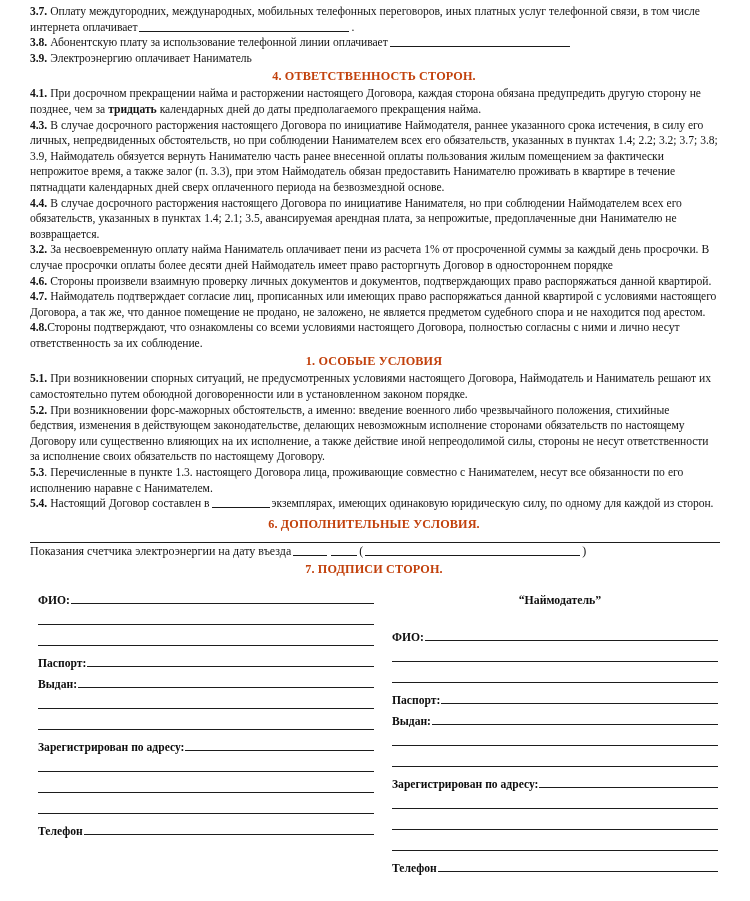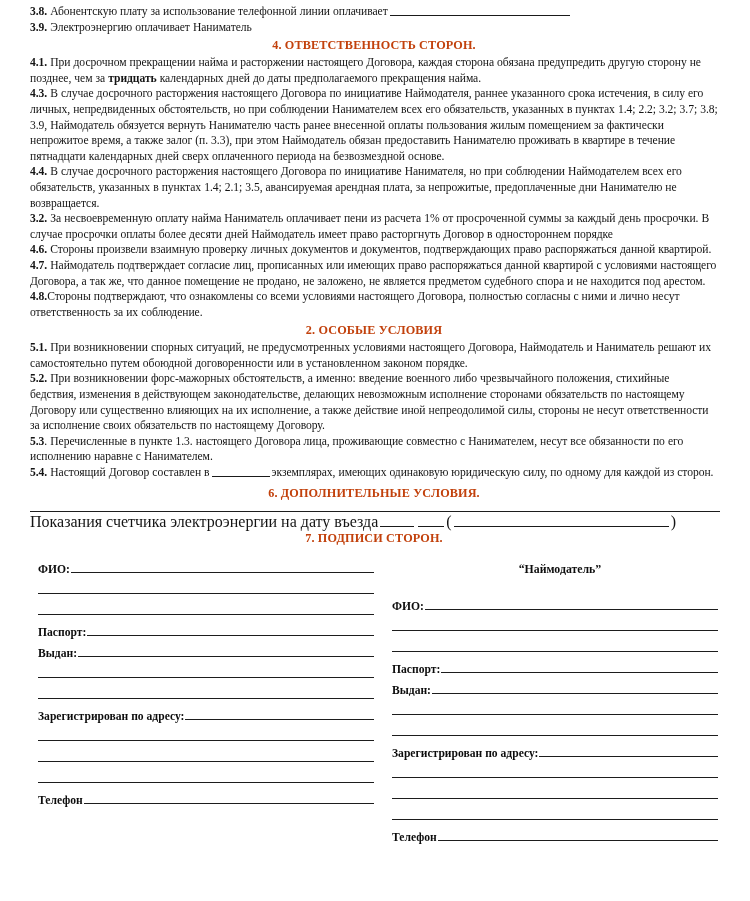--- a/index.html
+++ b/index.html
@@ -62,21 +62,21 @@
   .heading-6 { margin-top: 4px; }
 
   
   .rule {
     height: 0;
     border-top: 1px solid #1d1d1d;
     margin: 9px 0 1px 0;
     width: 690px;
   }
   .meter-line {
-    font-size: 16px;
+    font-size: 12px;
     line-height: 15px;
     white-space: nowrap;
     color: #141414;
   }
 
   
   .sig-wrap {
     display: flex;
     margin-top: 14px;
   }
@@ -123,20 +123,24 @@
     border-bottom: 1px solid #1d1d1d;
     height: 11px;
     width: 100%;
   }
 </style>
 </head>
 <body>
 
 <div class="page">
 
+  <p class="para">
+    <span class="num">3.7.</span>
+    <span>Оплату междугородних, международных,  мобильных телефонных переговоров, иных платных услуг телефонной связи, в том числе интернета оплачивает</span><span class="fill w210"></span><span>.</span>
+  </p>
 
   <p class="para">
     <span class="num">3.8.</span>
     <span>Абонентскую плату за использование телефонной линии оплачивает</span><span class="fill w180"></span>
   </p>
 
   <p class="para">
     <span class="num">3.9.</span><span> Электроэнергию оплачивает Наниматель</span>
   </p>
 
@@ -164,21 +168,21 @@
   </p>
 
   <p class="para">
     <span class="num">4.7.</span><span> Наймодатель подтверждает согласие лиц, прописанных или имеющих право распоряжаться данной квартирой с условиями настоящего Договора, а так же, что данное помещение не продано, не заложено, не является предметом судебного спора и не находится под арестом.</span>
   </p>
 
   <p class="para">
     <span class="num">4.8.</span><span>Стороны подтверждают, что ознакомлены со всеми условиями настоящего Договора, полностью согласны с ними и лично несут ответственность за их соблюдение.</span>
   </p>
 
-  <div class="heading">2. ОСОБЫЕ УСЛОВИЯ</div>
+  <div class="heading">1. ОСОБЫЕ УСЛОВИЯ</div>
 
   <p class="para">
     <span class="num">5.1.</span><span> При возникновении спорных ситуаций, не предусмотренных условиями настоящего Договора, Наймодатель и Наниматель решают их самостоятельно путем обоюдной договоренности или в установленном законом порядке.</span>
   </p>
 
   <p class="para">
     <span class="num">5.2.</span><span> При возникновении форс-мажорных обстоятельств, а именно: введение военного либо чрезвычайного положения, стихийные бедствия, изменения в действующем законодательстве, делающих невозможным исполнение сторонами обязательств по настоящему Договору или существенно влияющих на их исполнение, а также действие иной непреодолимой силы, стороны не несут ответственности за исполнение своих обязательств по настоящему Договору.</span>
   </p>
 
   <p class="para">

